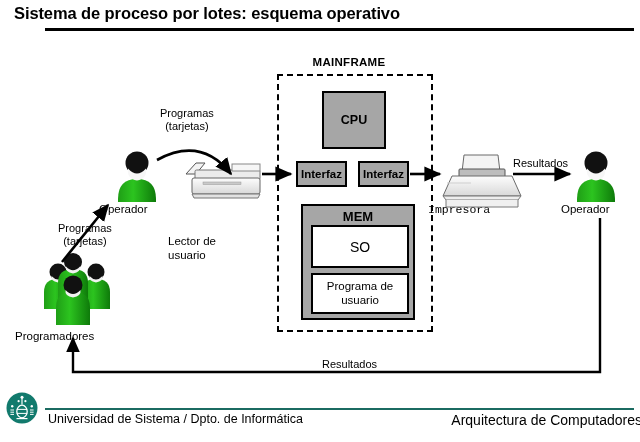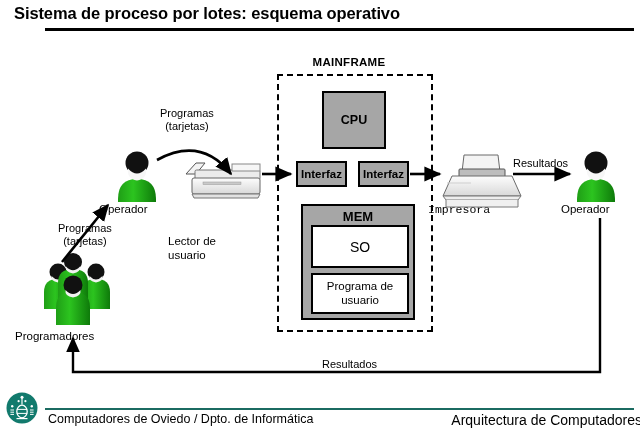--- a/index.html
+++ b/index.html
@@ -355,16 +355,16 @@
     <circle cx="16" cy="5.2" r="1.5" fill="#ffffff"></circle>
     <circle cx="12.6" cy="9.2" r="1.1" fill="#ffffff"></circle>
     <circle cx="19.4" cy="9.2" r="1.1" fill="#ffffff"></circle>
     <circle cx="6.2" cy="14.2" r="1.2" fill="#ffffff"></circle>
     <circle cx="25.8" cy="14.2" r="1.2" fill="#ffffff"></circle>
     <path d="M4.4,18 L8,18 M4.4,20.2 L8,20.2 M4.4,22.4 L8,22.4" stroke="#ffffff" stroke-width="1"></path>
     <path d="M24,18 L27.6,18 M24,20.2 L27.6,20.2 M24,22.4 L27.6,22.4" stroke="#ffffff" stroke-width="1"></path>
     <path d="M10.5,26.6 L21.5,26.6" stroke="#ffffff" stroke-width="1.2"></path>
   </svg>
   <div class="footer-rule"></div>
-  <div class="footer-left">Computadores de Oviedo / Dpto. de Informática</div>
+  <div class="footer-left">Universidad de Sistema / Dpto. de Informática</div>
   <div class="footer-right">Arquitectura de Computadores</div>
 
 </div>
 
 </body></html>

